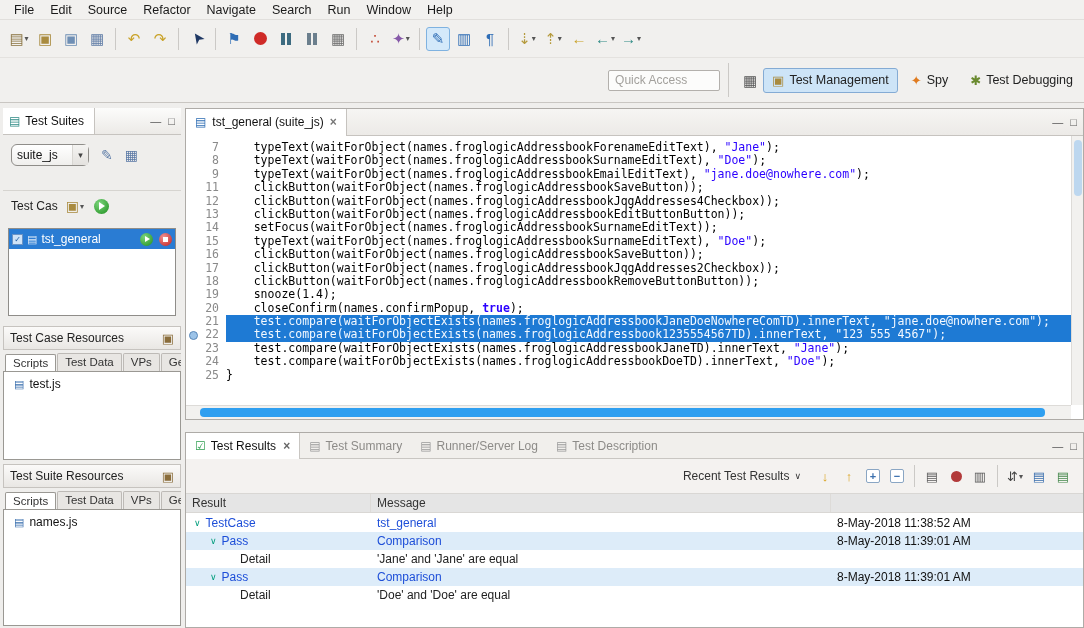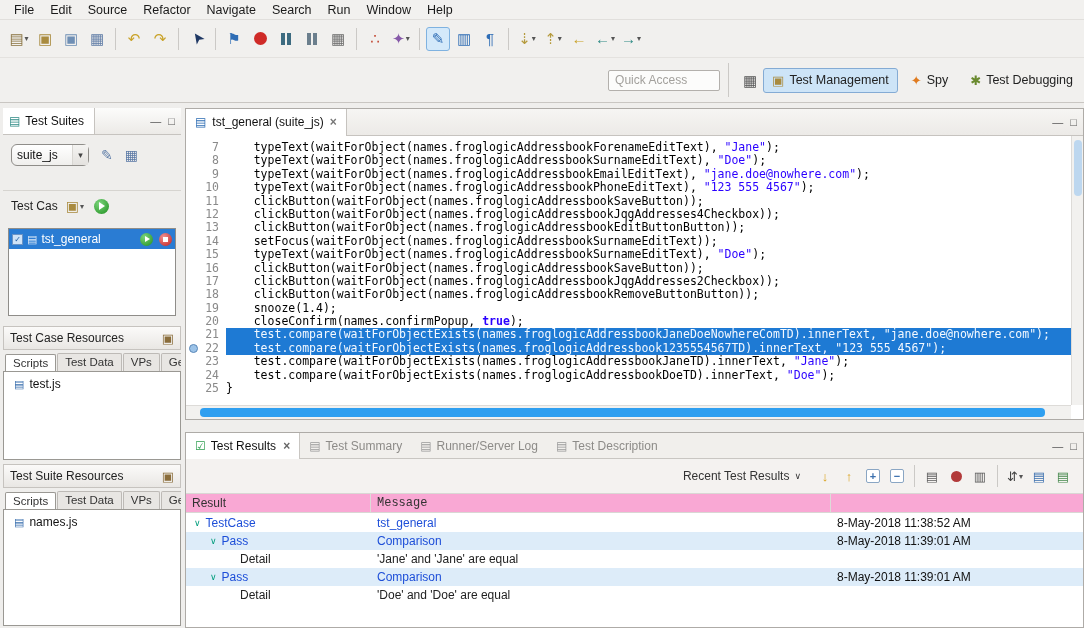--- a/index.html
+++ b/index.html
@@ -121,25 +121,25 @@
   .btab-icon{font-size:12px;}
   .btab-close{color:#666;font-weight:bold;margin-left:2px;}
   .b-toolbar{position:absolute;left:0;top:26px;right:0;height:34px;display:flex;align-items:center;
     justify-content:flex-end;background:#f4f2f0;padding-right:8px;}
   .rt-label{display:inline-flex;align-items:center;gap:5px;font-size:12px;color:#333;margin-right:12px;}
   .rt-label .dd2{font-size:9px;color:#333;}
   .rt-icons{display:inline-flex;align-items:center;}
   .rt-icons .tbi{width:22px;height:22px;}
   .rt-icons .glyph{font-size:13px;}
   .rt-icons .shp-circle{width:11px;height:11px;}
-  .grid-header{position:absolute;left:0;top:60px;right:0;height:20px;display:flex;background:#f9a8d4;
+  .grid-header{position:absolute;left:0;top:60px;right:0;height:20px;display:flex;background:#e5e5e5;
     border-top:1px solid #d9d7d4;border-bottom:1px solid #d9d7d4;font-size:12px;color:#333;align-items:center;}
   .grid-header .hcell{padding-left:6px;border-right:1px solid #dddbd8;height:100%;display:flex;align-items:center;}
   .h-result{width:185px;}
-  .h-message{width:460px;font-family:Liberation Mono, monospace;}
+  .h-message{width:460px;}
   .h-time{flex:1;border-right:none!important;}
   .grid-rows{position:absolute;left:0;top:81px;right:0;bottom:0;background:#fff;font-size:12px;overflow:hidden;}
   .grid-row{height:18px;display:flex;align-items:center;}
   .grid-row.alt{background:#ddecf9;}
   .c-result{width:185px;display:flex;align-items:center;overflow:hidden;white-space:nowrap;}
   .c-message{width:460px;padding-left:6px;overflow:hidden;white-space:nowrap;}
   .c-time{flex:1;padding-left:6px;color:#111;overflow:hidden;white-space:nowrap;}
   .chev{color:#009d7c;font-size:9px;margin-right:5px;}
   .k-teal{color:#1d4ed8;}
   .k-detail{color:#222;}
@@ -360,21 +360,20 @@
       </div>
       <span class="winctl">
         <span>—</span>
         <span>□</span>
       </span>
     </div>
     <div class="code-wrap">
         <div class="code-line"><span class="ann"></span><span class="lnum">7</span><span class="ltext"><span class="tok-p">    typeText(waitForObject(names.froglogicAddressbookForenameEditText), </span><span class="tok-s">"Jane"</span><span class="tok-p">);</span></span></div>
         <div class="code-line"><span class="ann"></span><span class="lnum">8</span><span class="ltext"><span class="tok-p">    typeText(waitForObject(names.froglogicAddressbookSurnameEditText), </span><span class="tok-s">"Doe"</span><span class="tok-p">);</span></span></div>
         <div class="code-line"><span class="ann"></span><span class="lnum">9</span><span class="ltext"><span class="tok-p">    typeText(waitForObject(names.froglogicAddressbookEmailEditText), </span><span class="tok-s">"jane.doe@nowhere.com"</span><span class="tok-p">);</span></span></div>
-        <div class="code-line"><span class="ann"></span><span class="lnum">10</span><span class="ltext"><span class="tok-p">    typeText(waitForObject(names.froglogicAddressbookPhoneEditText), </span><span class="tok-s">"123 555 4567"</span><span class="tok-p">);</span></span></div>
         <div class="code-line"><span class="ann"></span><span class="lnum">11</span><span class="ltext"><span class="tok-p">    clickButton(waitForObject(names.froglogicAddressbookSaveButton));</span></span></div>
         <div class="code-line"><span class="ann"></span><span class="lnum">12</span><span class="ltext"><span class="tok-p">    clickButton(waitForObject(names.froglogicAddressbookJqgAddresses4Checkbox));</span></span></div>
         <div class="code-line"><span class="ann"></span><span class="lnum">13</span><span class="ltext"><span class="tok-p">    clickButton(waitForObject(names.froglogicAddressbookEditButtonButton));</span></span></div>
         <div class="code-line"><span class="ann"></span><span class="lnum">14</span><span class="ltext"><span class="tok-p">    setFocus(waitForObject(names.froglogicAddressbookSurnameEditText));</span></span></div>
         <div class="code-line"><span class="ann"></span><span class="lnum">15</span><span class="ltext"><span class="tok-p">    typeText(waitForObject(names.froglogicAddressbookSurnameEditText), </span><span class="tok-s">"Doe"</span><span class="tok-p">);</span></span></div>
         <div class="code-line"><span class="ann"></span><span class="lnum">16</span><span class="ltext"><span class="tok-p">    clickButton(waitForObject(names.froglogicAddressbookSaveButton));</span></span></div>
         <div class="code-line"><span class="ann"></span><span class="lnum">17</span><span class="ltext"><span class="tok-p">    clickButton(waitForObject(names.froglogicAddressbookJqgAddresses2Checkbox));</span></span></div>
         <div class="code-line"><span class="ann"></span><span class="lnum">18</span><span class="ltext"><span class="tok-p">    clickButton(waitForObject(names.froglogicAddressbookRemoveButtonButton));</span></span></div>
         <div class="code-line"><span class="ann"></span><span class="lnum">19</span><span class="ltext"><span class="tok-p">    snooze(1.4);</span></span></div>
         <div class="code-line"><span class="ann"></span><span class="lnum">20</span><span class="ltext"><span class="tok-p">    closeConfirm(names.confirmPopup, </span><span class="tok-k">true</span><span class="tok-p">);</span></span></div>

